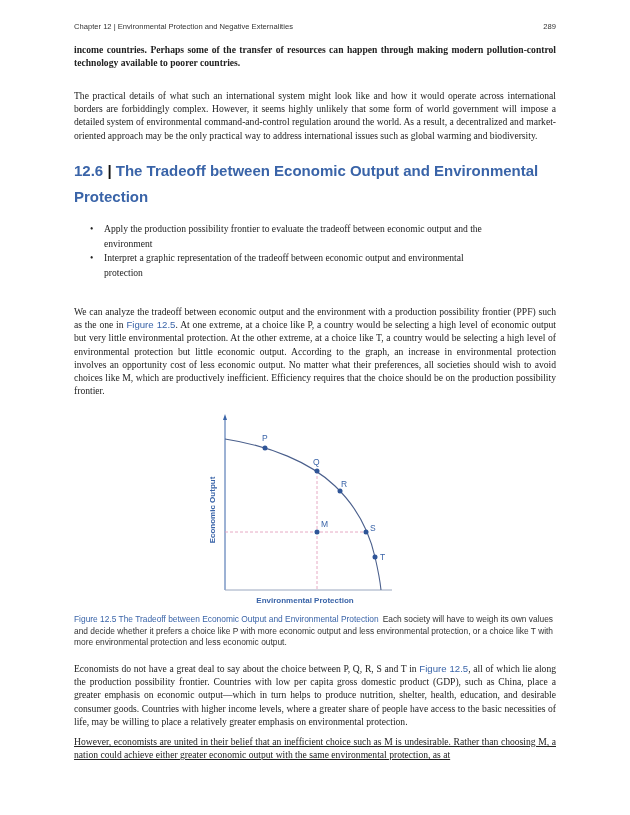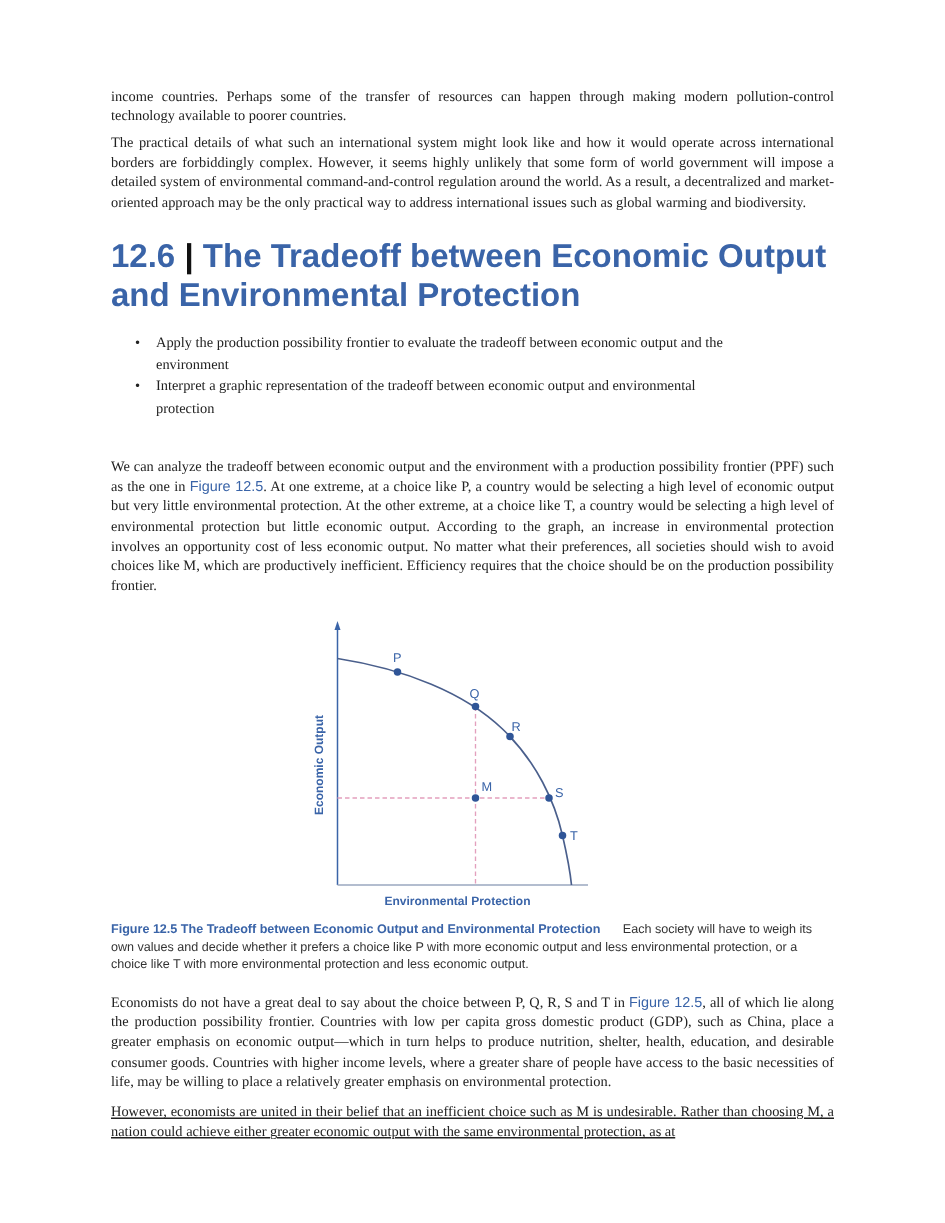--- a/index.html
+++ b/index.html
@@ -10,46 +10,50 @@
     font-family: "Liberation Sans", sans-serif; font-size: 7.6px; color: #333;
     display: flex; justify-content: space-between;
   }
   .body-text {
     font-family: "Liberation Serif", serif; font-size: 9.6px; line-height: 13.2px;
     color: #222; text-align: justify; margin: 0;
   }
   .para { position: absolute; left: 74px; width: 482px; }
   .section-title {
     position: absolute; left: 74px; top: 158px; width: 482px;
-    font-family: "Liberation Sans", sans-serif; font-weight: bold; font-size: 22px;
+    font-family: "Liberation Sans", sans-serif; font-weight: bold; font-size: 15px;
     line-height: 26px; color: #3a64a8; margin: 0;
   }
   .section-title .bar { color: #111; }
   .objectives { position: absolute; left: 74px; top: 220px; width: 482px; }
   .objectives ul { margin: 2px 0 0 0; padding-left: 0; list-style: none; }
   .objectives li {
     position: relative; padding-left: 30px; width: 400px;
     font-family: "Liberation Serif", serif; font-size: 9.6px; line-height: 14.5px; color: #222;
   }
   .objectives li .bullet { position: absolute; left: 16px; top: 0; }
   .fig-link { font-family: "Liberation Sans", sans-serif; color: #3a64a8; font-weight: normal; font-size: 9.6px; }
   .chart { position: absolute; left: 200px; top: 410px; width: 200px; height: 200px; }
   .caption {
     position: absolute; left: 74px; top: 614px; width: 482px;
     font-family: "Liberation Sans", sans-serif; font-size: 8.4px; line-height: 11.6px; color: #333;
   }
-  .caption .cap-title { color: #3a64a8; font-weight: bold; margin-right: 15px; }
+  .caption .cap-title { color: #3a64a8; font-weight: normal; margin-right: 4px; }
 </style>
 </head>
 <body>
 
 <div class="page">
 
+  <div class="running-header">
+    <span>Chapter 12 | Environmental Protection and Negative Externalities</span>
+    <span>289</span>
+  </div>
 
-  <p class="body-text para" style="top:58px;">income countries. Perhaps some of the transfer of resources can happen through making modern pollution-control technology available to poorer countries.</p>
+  <p class="body-text para" style="top:43px;font-weight:bold;">income countries. Perhaps some of the transfer of resources can happen through making modern pollution-control technology available to poorer countries.</p>
   <p class="body-text para" style="top:89px;">The practical details of what such an international system might look like and how it would operate across international borders are forbiddingly complex. However, it seems highly unlikely that some form of world government will impose a detailed system of environmental command-and-control regulation around the world. As a result, a decentralized and market-oriented approach may be the only practical way to address international issues such as global warming and biodiversity.</p>
 
   <h2 class="section-title">
     <span>12.6</span>
     <span class="bar">|</span>
     <span>The Tradeoff between Economic Output and Environmental Protection</span>
   </h2>
 
   <div class="objectives">
     <ul>

